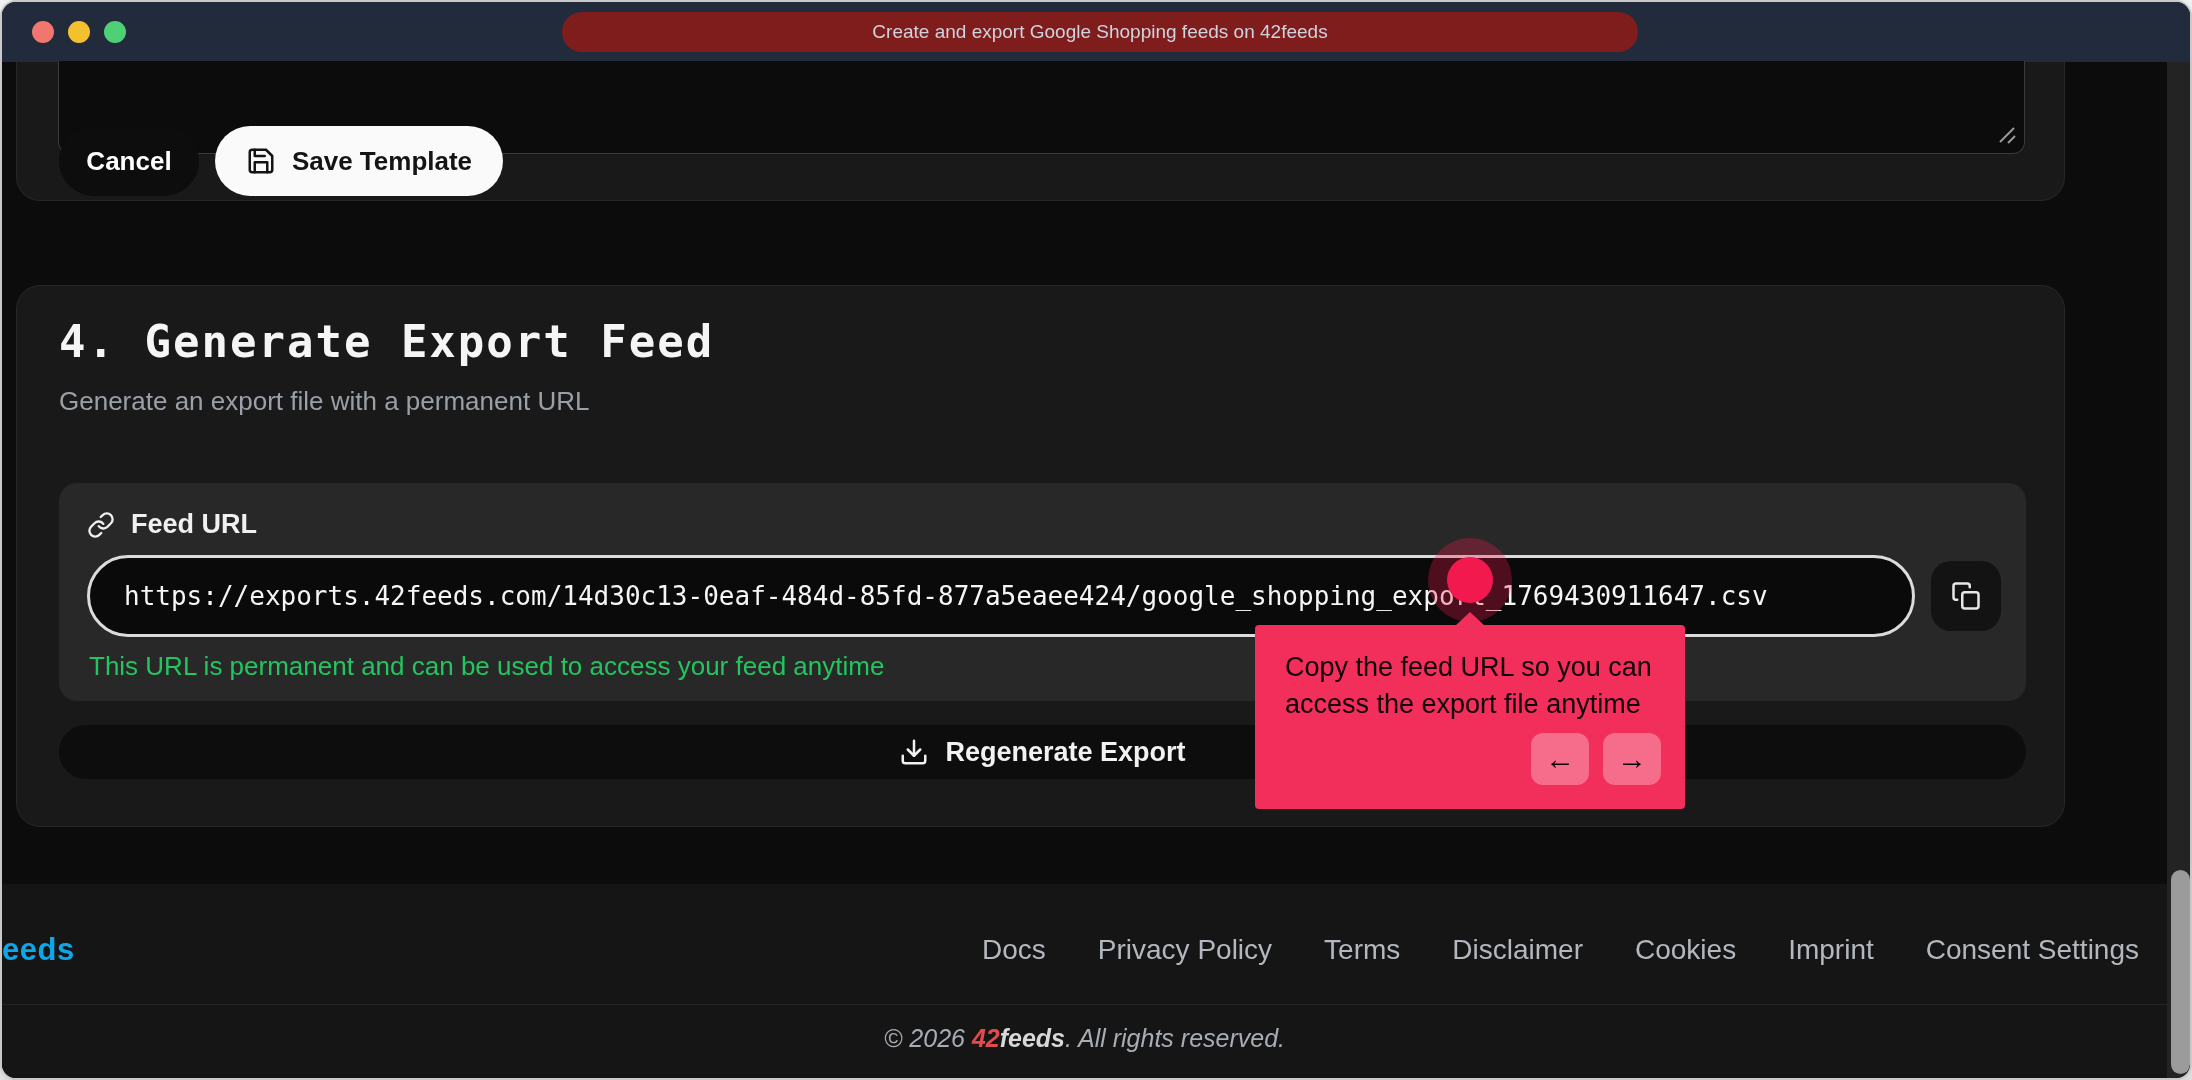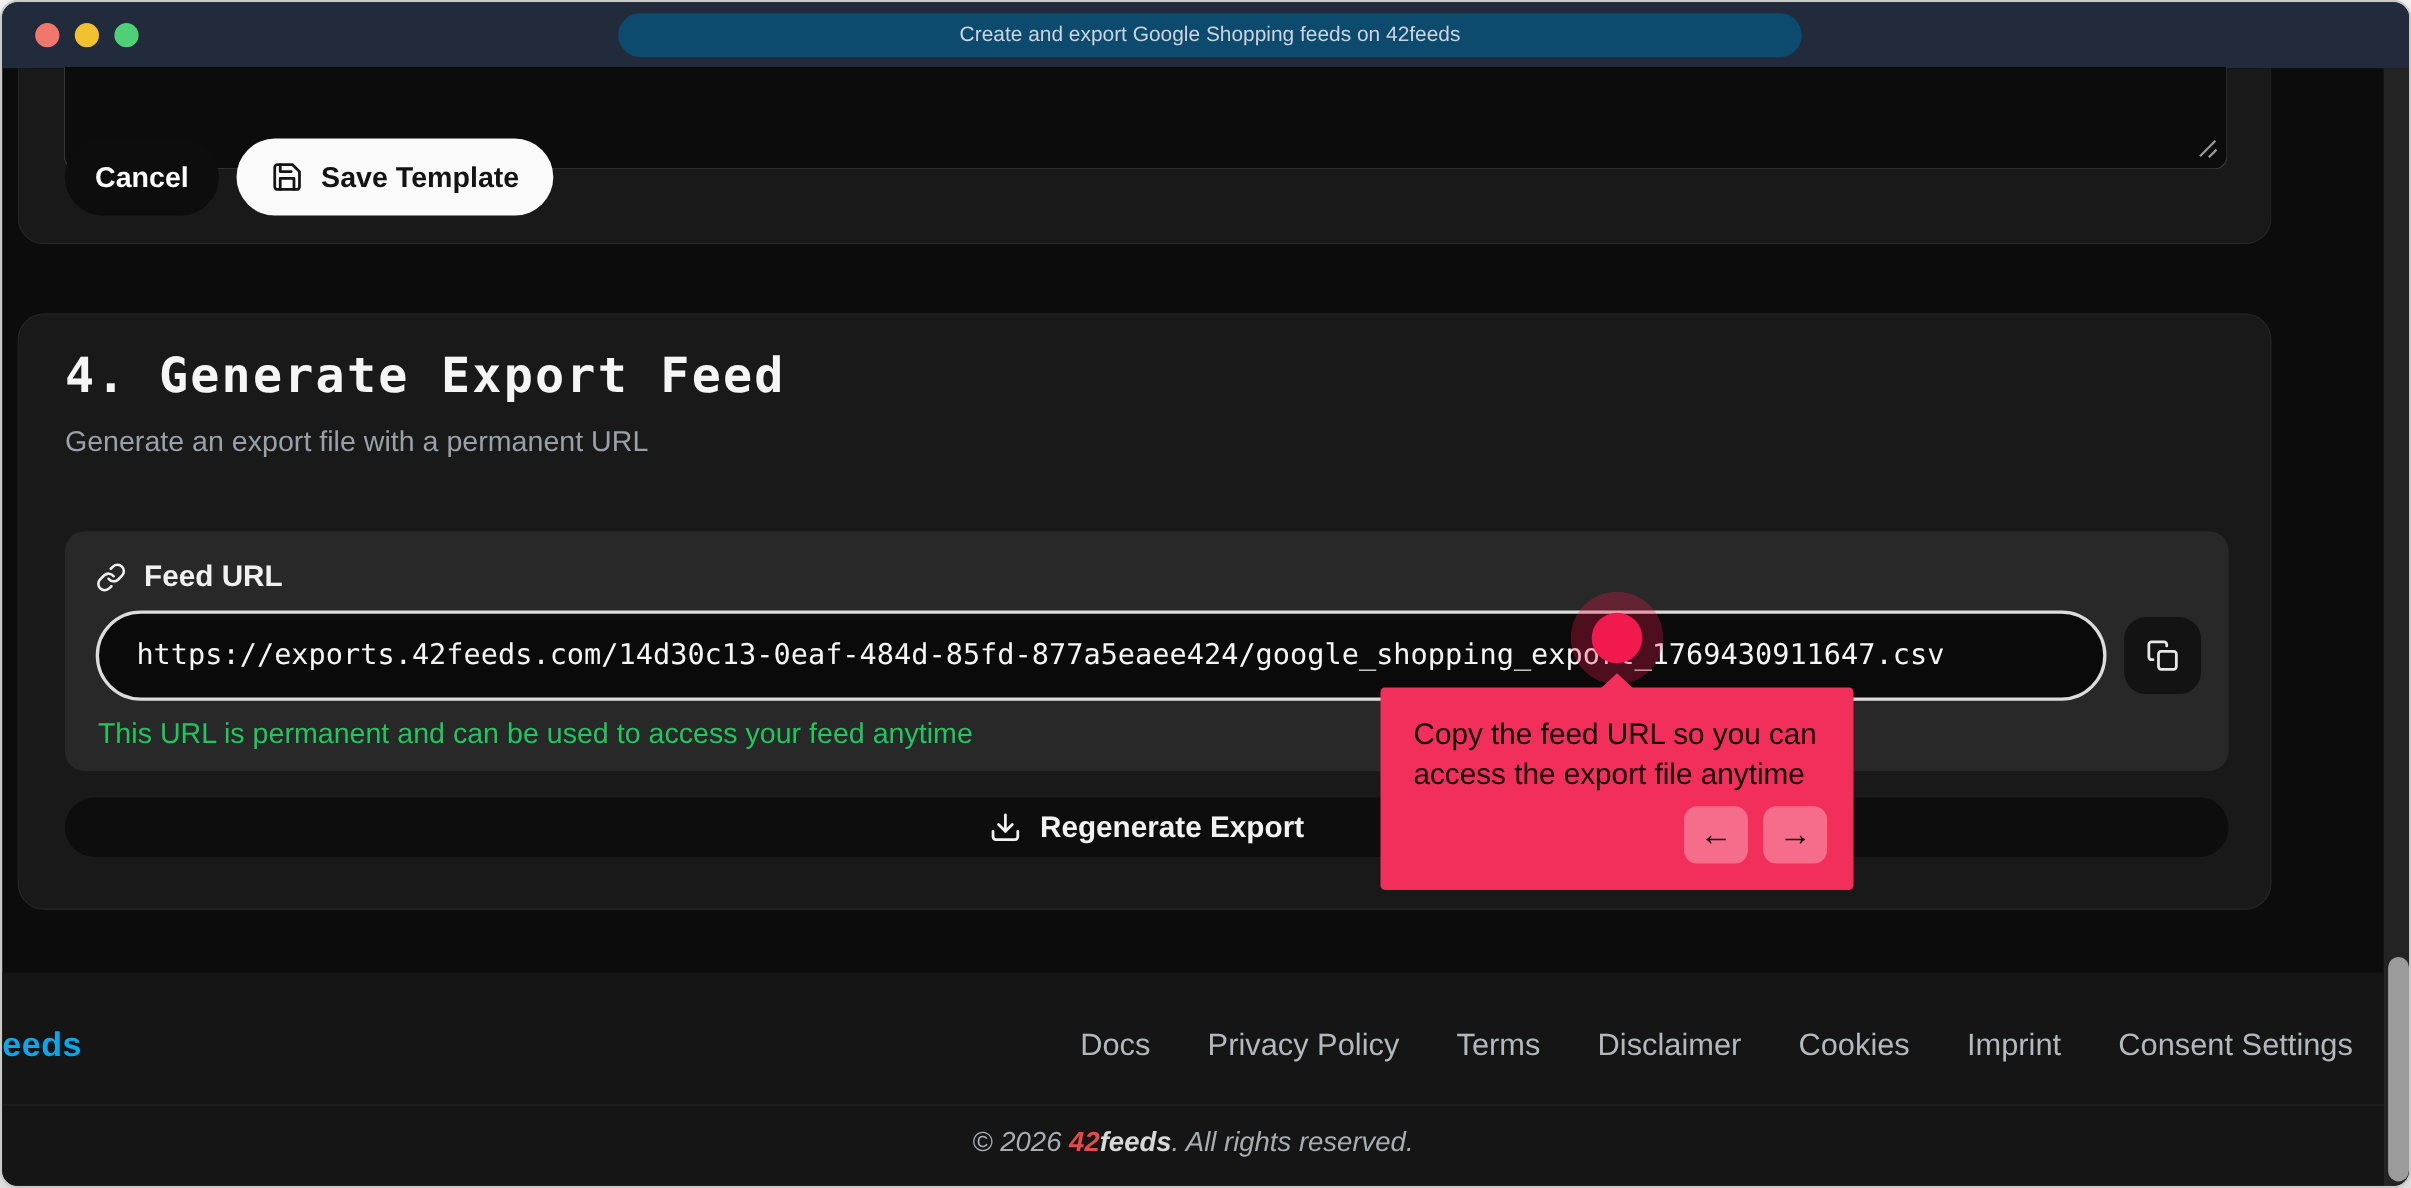--- a/index.html
+++ b/index.html
@@ -6,24 +6,24 @@
   *{box-sizing:border-box;}
   .window{position:relative;width:2192px;height:1080px;background:#0c0c0c;border-radius:16px;
           overflow:hidden;border:2px solid #c9c9c9;box-shadow:0 10px 40px rgba(0,0,0,.35);}
   
   .titlebar{position:absolute;left:0;top:0;width:2192px;height:60px;background:#222b3b;}
   .tl{position:absolute;top:19px;width:22px;height:22px;border-radius:50%;}
   .tl.red{left:30px;background:#f0766e;}
   .tl.yellow{left:66px;background:#f3c12f;}
   .tl.green{left:102px;background:#4fd077;}
   .title-pill{position:absolute;left:560px;top:10px;width:1076px;height:40px;border-radius:20px;
-              background:#0c4a6e;color:#ced3dd;font-size:19px;display:flex;align-items:center;justify-content:center;}
+              background:#7f1d1d;color:#ced3dd;font-size:19px;display:flex;align-items:center;justify-content:center;}
   
   .card{position:absolute;left:14px;width:2049px;background:#191919;border:1px solid #272727;}
-  .card.top{top:60px;height:160px;border-top:none;border-radius:0 0 24px 24px;}
+  .card.top{top:60px;height:139px;border-top:none;border-radius:0 0 24px 24px;}
   .card.main{top:283px;height:542px;border-radius:24px;}
   
   .textarea{position:absolute;left:41px;top:-1px;width:1967px;height:93px;background:#0c0c0c;
             border:1px solid #3a3a3a;border-top:none;border-radius:0 0 12px 12px;color:#eee;
             font-size:22px;padding:8px 16px;resize:none;outline:none;}
   .resize-handle{position:absolute;left:1975px;top:58px;width:26px;height:26px;}
   .btn{display:flex;align-items:center;justify-content:center;gap:16px;font-weight:bold;cursor:pointer;}
   .btn-cancel{position:absolute;left:42px;top:64px;width:140px;height:70px;border-radius:35px;
               background:#0d0d0d;color:#fff;font-size:26px;}
   .btn-save{position:absolute;left:198px;top:64px;width:288px;height:70px;border-radius:35px;

